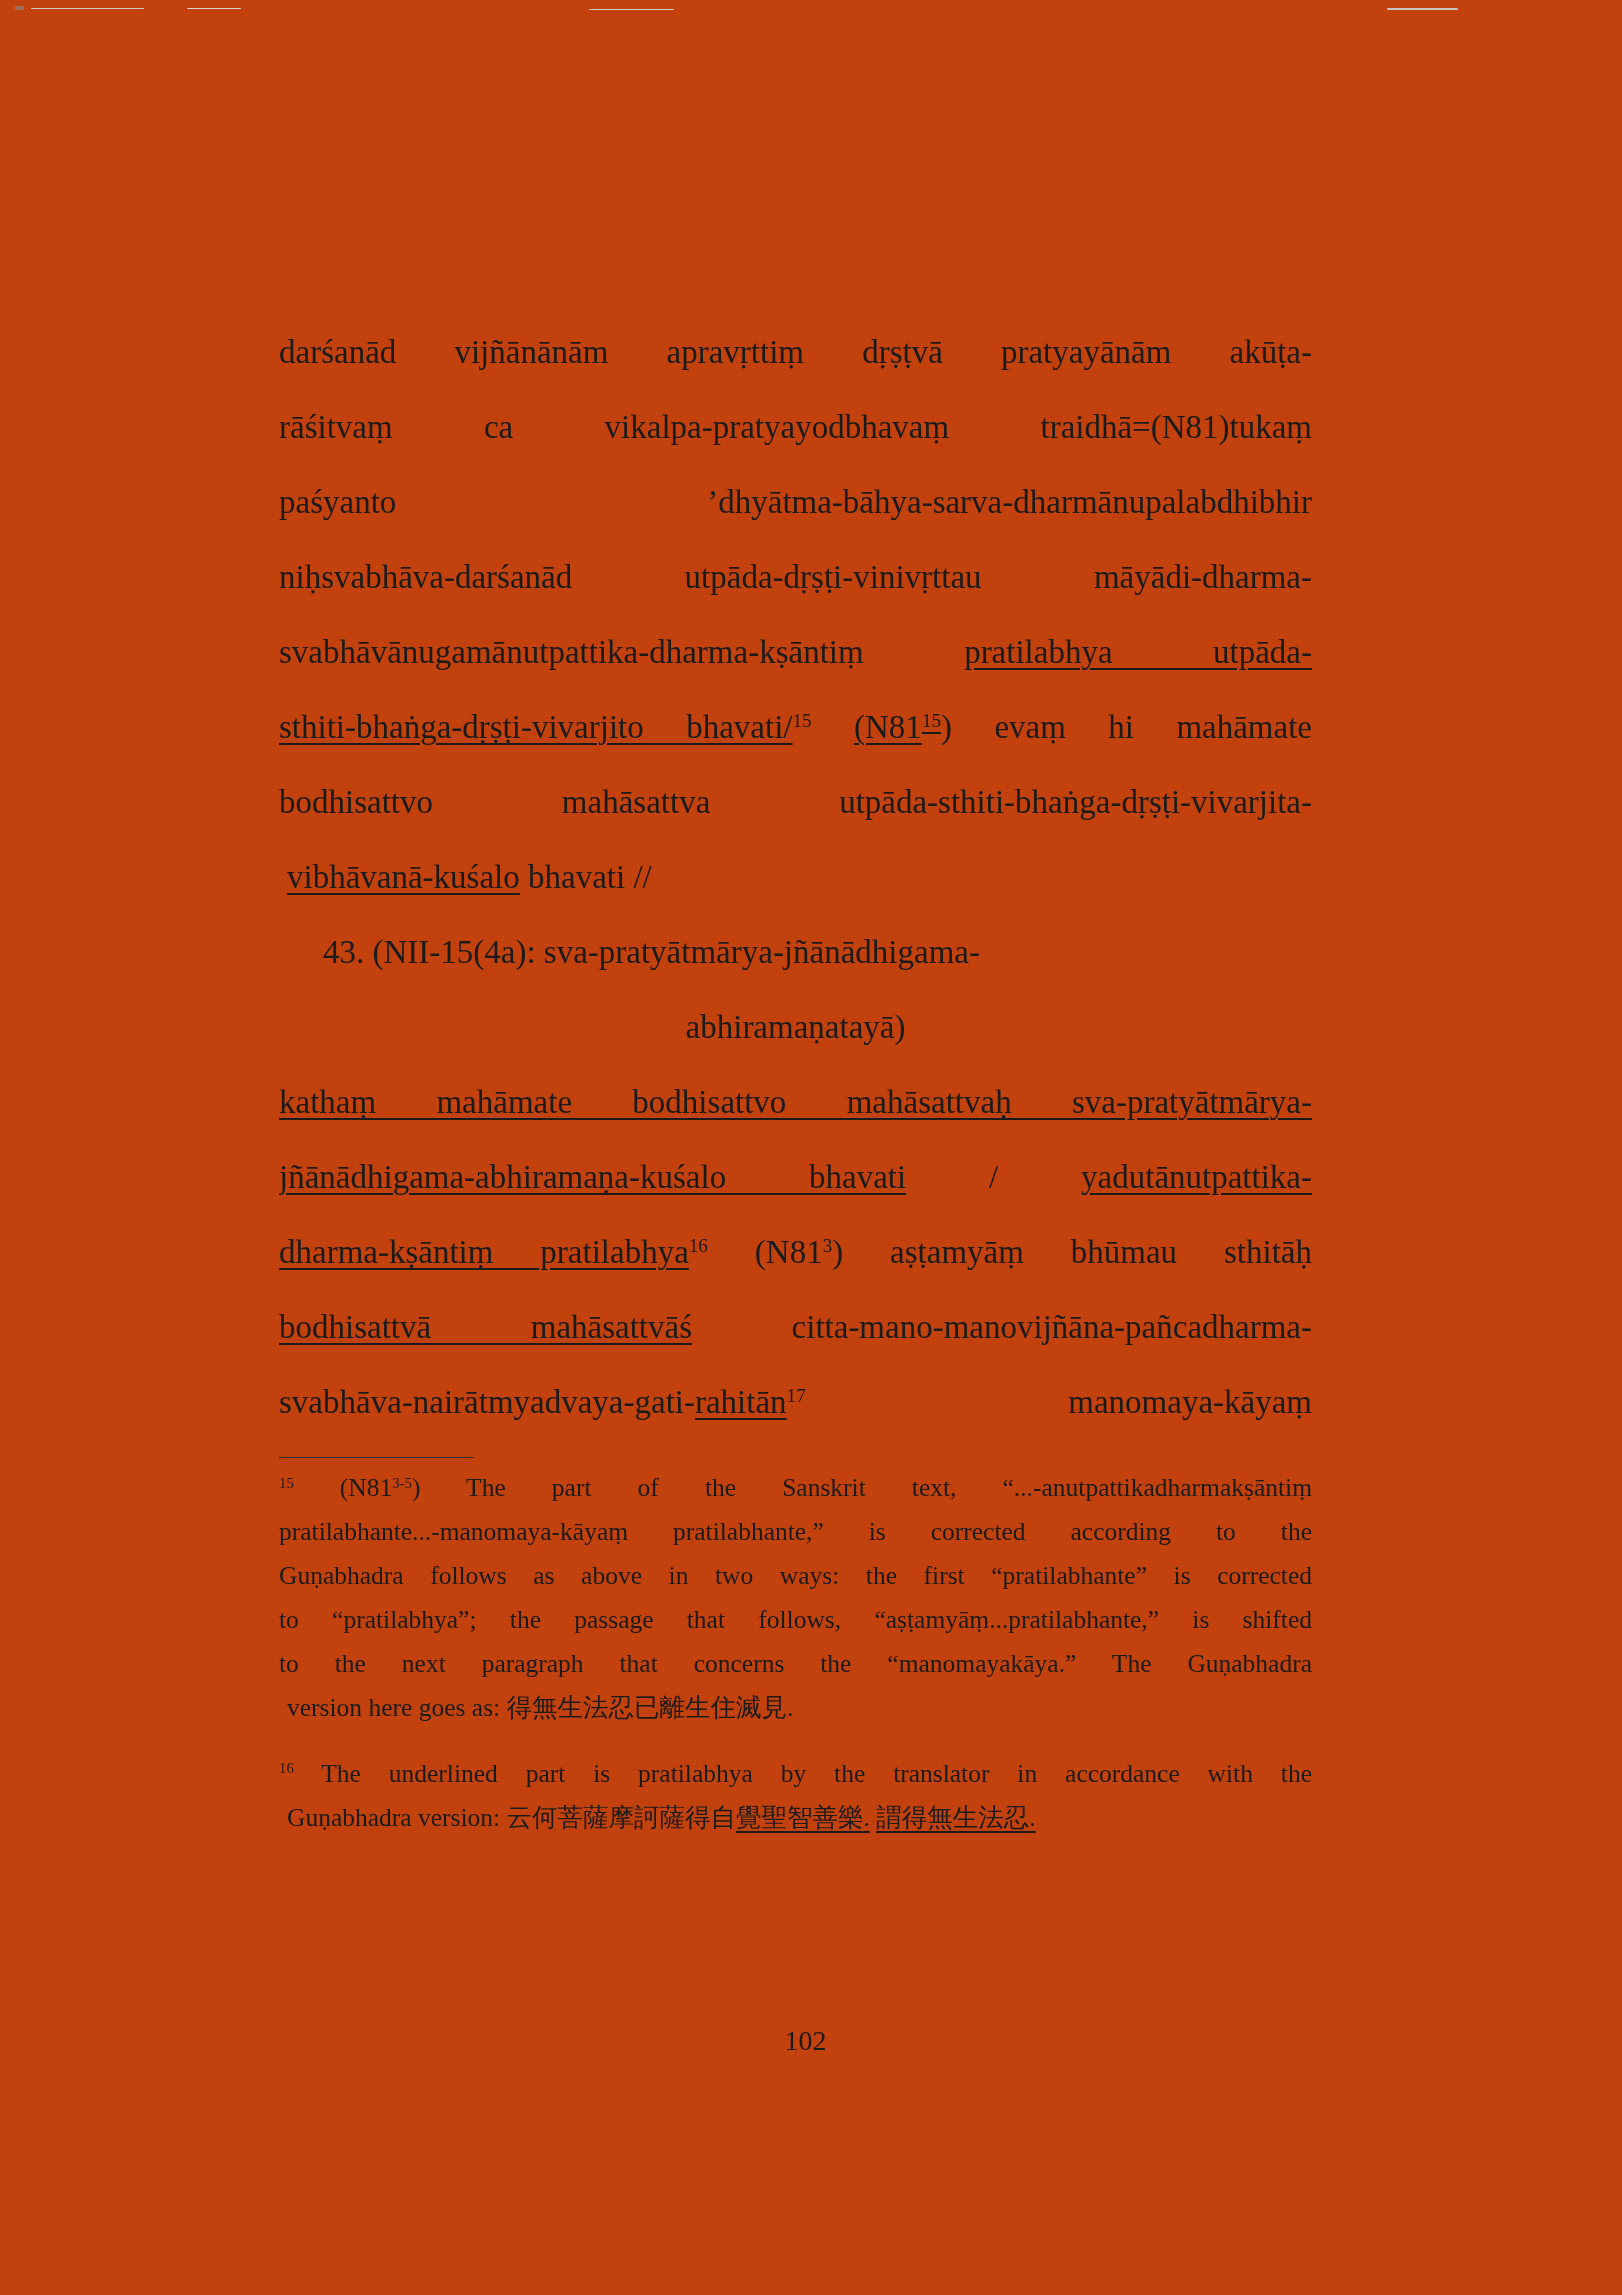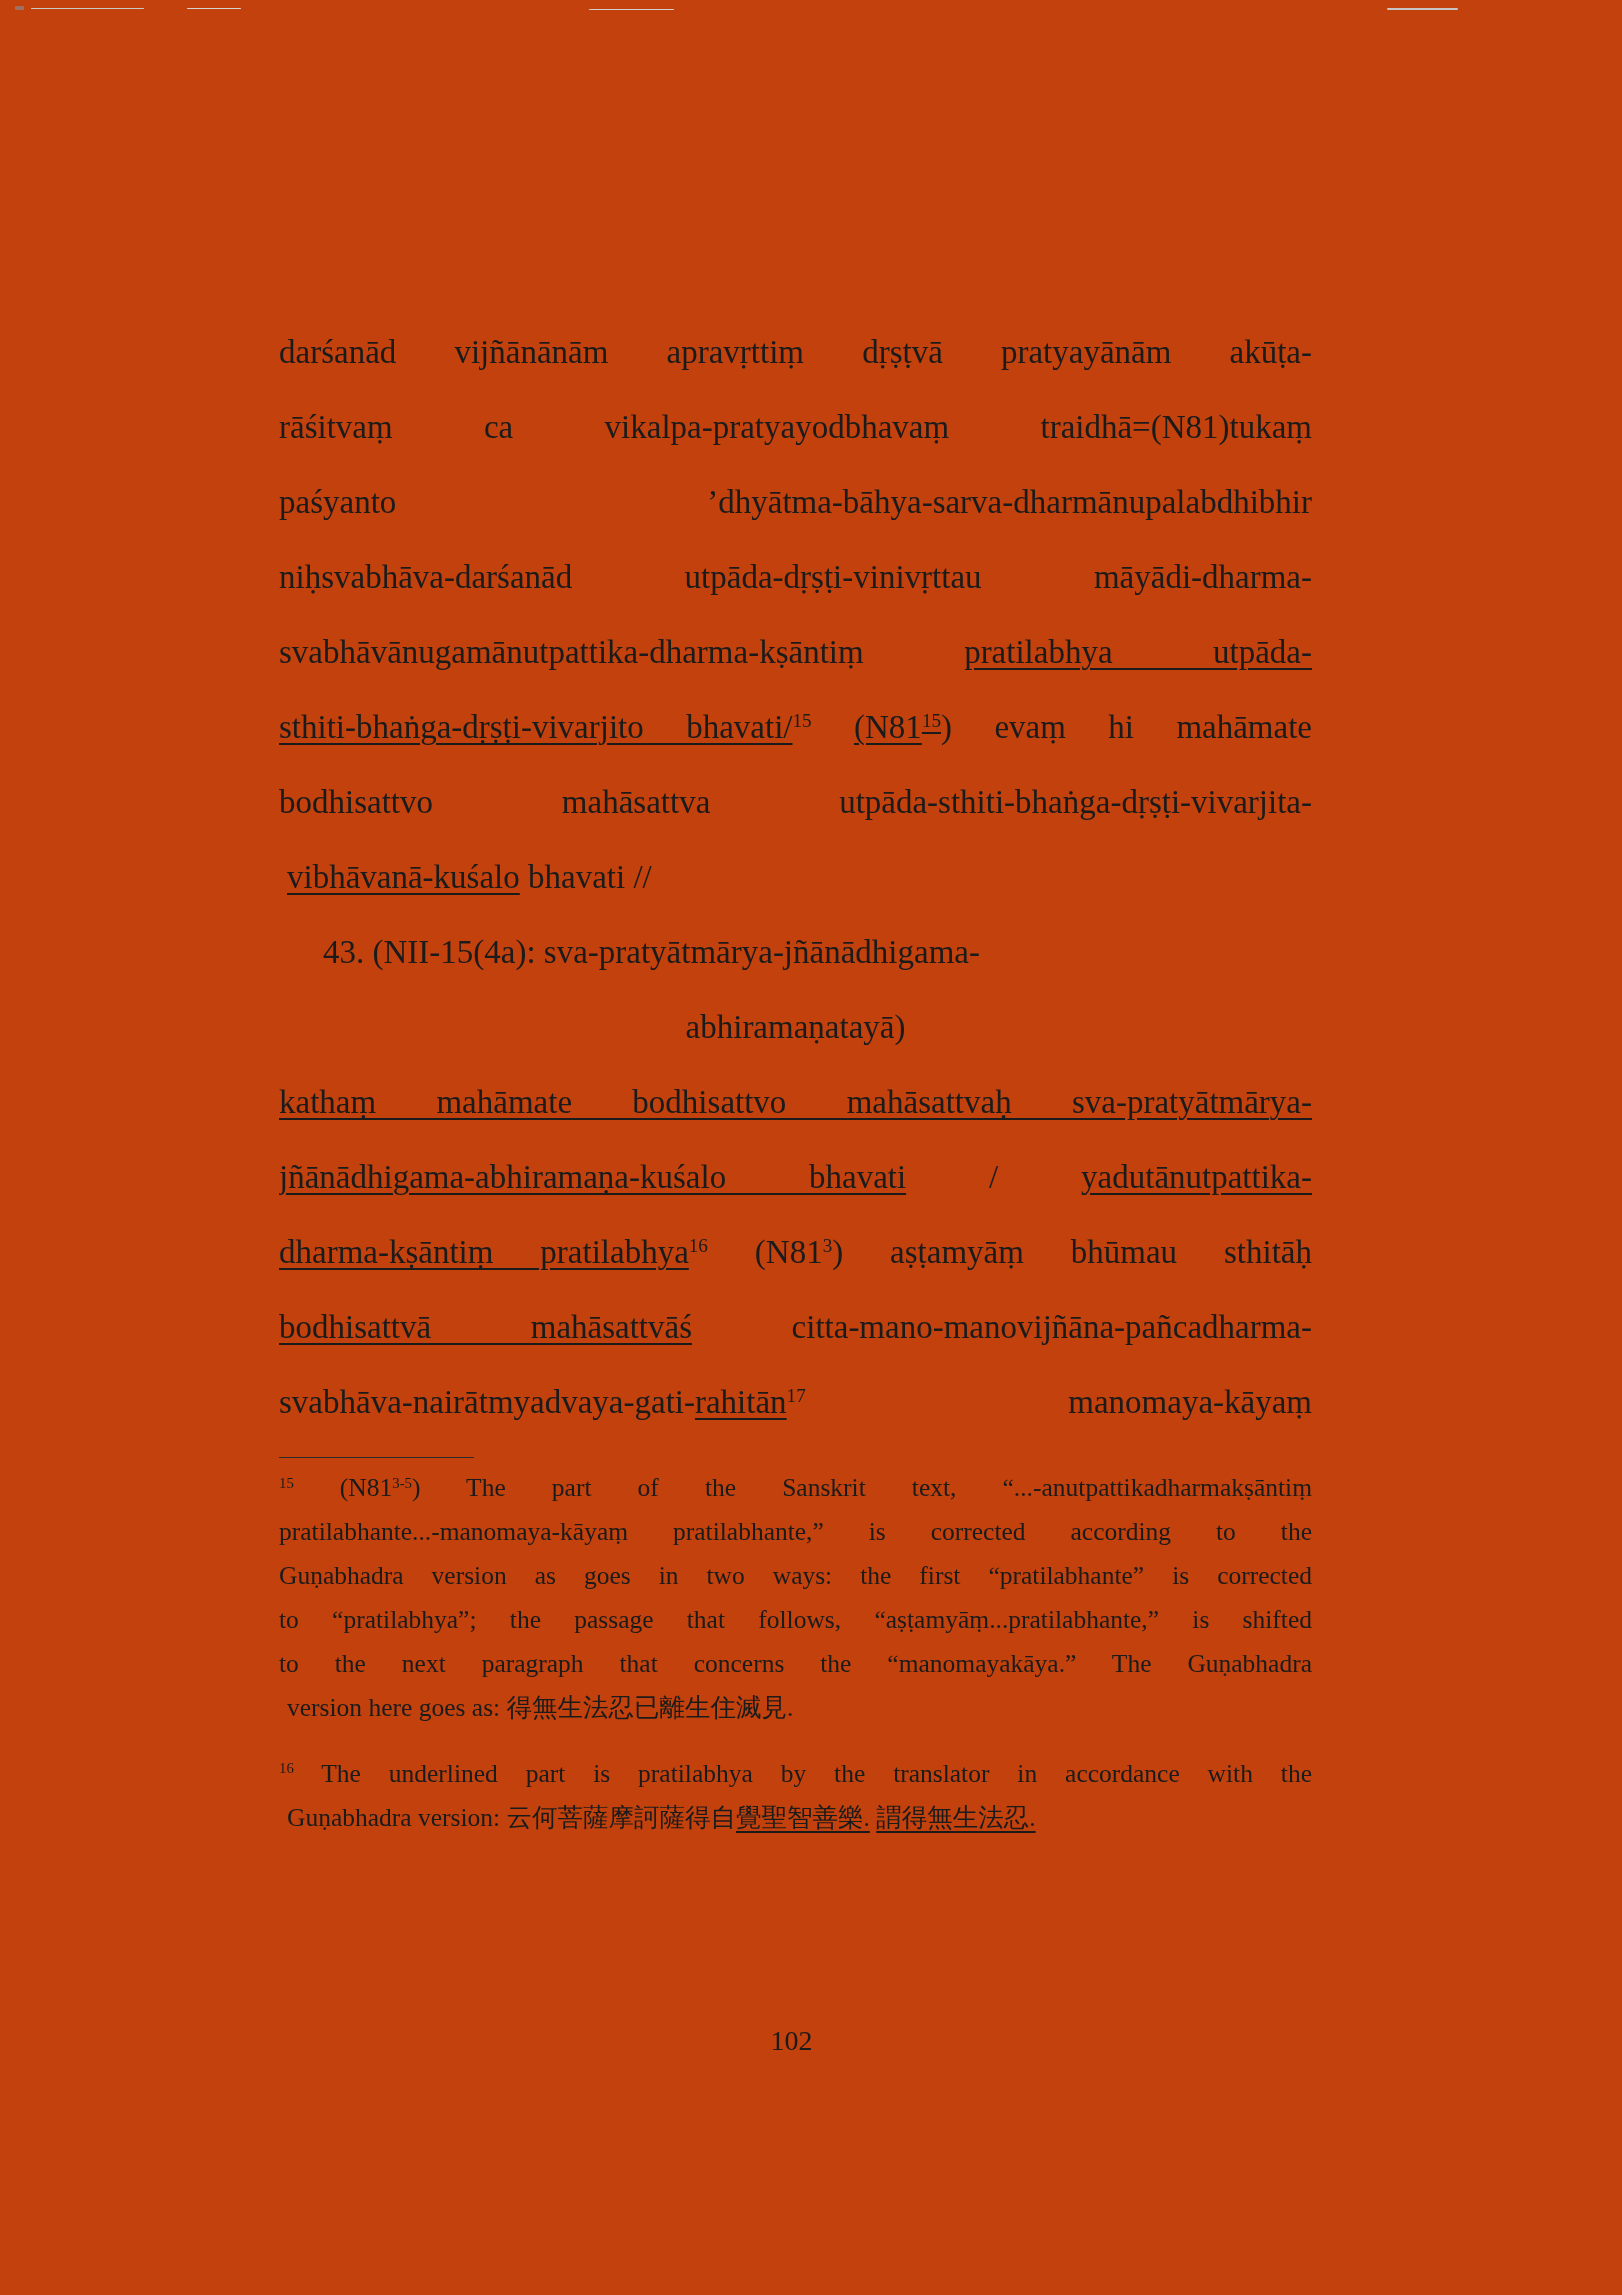--- a/index.html
+++ b/index.html
@@ -46,21 +46,21 @@
     margin-bottom: 8px;
     width: 195px;
     border-top: 1.7px solid #2c2c2c;
   }
   .fn { font-size: 25.5px; line-height: 44px; }
   .fn .line { height: 44px; }
   .fn-2 { margin-top: 21.5px; }
   .page-number {
     position: absolute;
     top: 2025px;
-    left: 275px;
+    left: 289px;
     width: 1033px;
     text-align: center;
     font-size: 28px;
   }
   .artifact { position: absolute; border-radius: 1.1px; }
   .a1 { top: 8px; left: 31px;   width: 113px; height: 1.1px; background: #c9c9c7; }
   .a2 { top: 8px; left: 187px;  width: 54px;  height: 1.1px; background: #d4d4d2; }
   .a3 { top: 9px; left: 589px; width: 85px; height: 1.1px; background: #cfcfcd; }
   .a4 { top: 8px; left: 1387px; width: 71px; height: 1.7px; background: #c6c6c4; }
   .a5 { top: 5.7px; left: 14.7px;   width: 9px;  height: 4px; background: #8a8a88; opacity: .65; }
@@ -99,21 +99,21 @@
           <div class="line justify"><span class="u">bodhisattvā mahāsattvāś</span><span> citta-mano-manovijñāna-pañcadharma-</span></div>
           <div class="line justify"><span>svabhāva-nairātmyadvaya-gati-</span><span class="u">rahitān</span><sup>17</sup><span> manomaya-kāyaṃ</span></div>
         </div>
     </div>
 
     <div class="rule"></div>
 
     <div class="fn">
         <div class="line justify"><sup>15</sup><span> (N81</span><sup>3-5</sup><span>) The part of the Sanskrit text, “...-anutpattikadharmakṣāntiṃ</span></div>
         <div class="line justify"><span>pratilabhante...-manomaya-kāyaṃ pratilabhante,” is corrected according to the</span></div>
-        <div class="line justify"><span>Guṇabhadra version as goes in two ways: the first “pratilabhante” is corrected</span></div>
+        <div class="line justify"><span>Guṇabhadra follows as above in two ways: the first “pratilabhante” is corrected</span></div>
         <div class="line justify"><span>to “pratilabhya”; the passage that follows, “aṣṭamyāṃ...pratilabhante,” is shifted</span></div>
         <div class="line justify"><span>to the next paragraph that concerns the “manomayakāya.”  The Guṇabhadra</span></div>
         <div class="line left"><span>version here goes as: 得無生法忍已離生住滅見.</span></div>
       </div>
     <div class="fn fn-2">
         <div class="line justify"><sup>16</sup><span> The underlined part is pratilabhya by the translator in accordance with the</span></div>
         <div class="line left"><span>Guṇabhadra version: 云何菩薩摩訶薩得自</span><span class="u">覺聖智善樂.</span><span> </span><span class="u">謂得無生法忍.</span></div>
       </div>
   </div>
 

